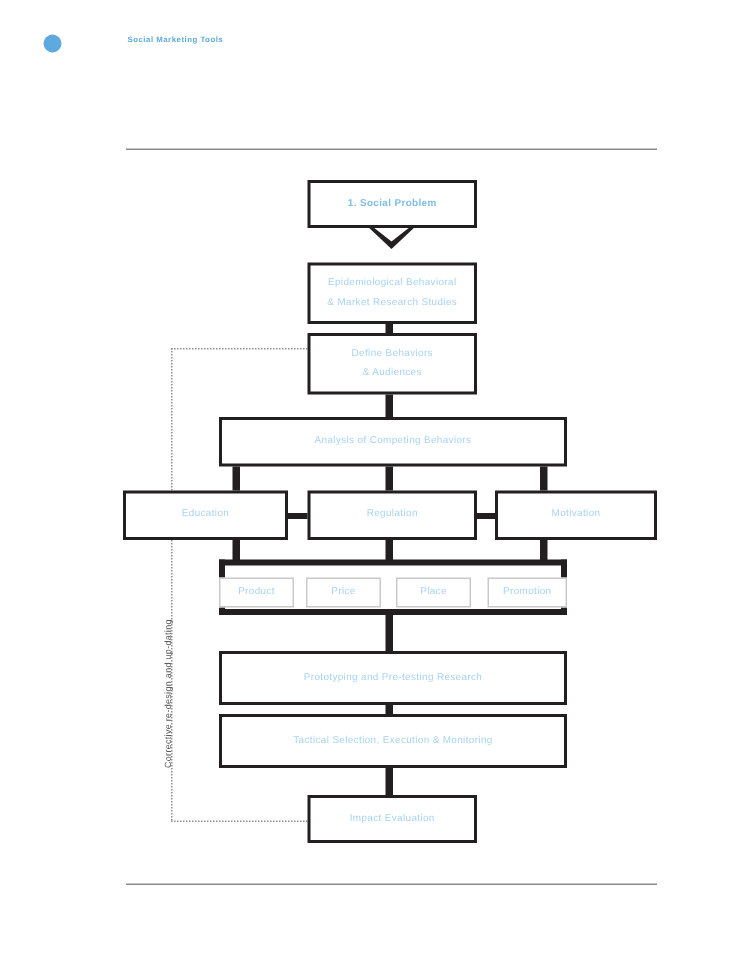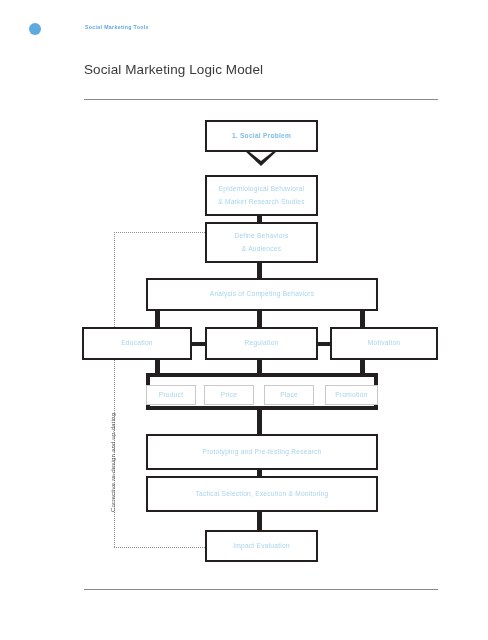--- a/index.html
+++ b/index.html
@@ -152,21 +152,20 @@
     z-index: 2;
   }
 </style>
 </head>
 <body>
 
 <div class="page">
 
   <div class="brand-dot"></div>
   <div class="brand-label">Social Marketing Tools</div>
-  <div class="page-title">Social Marketing Logic Model</div>
   <div class="rule top"></div>
   <div class="rule bottom"></div>
 
   <div class="diagram">
 
     <div class="chevron" style="left:244px; top:150px;">
       <div class="outer"></div>
       <div class="inner"></div>
     </div>
 

